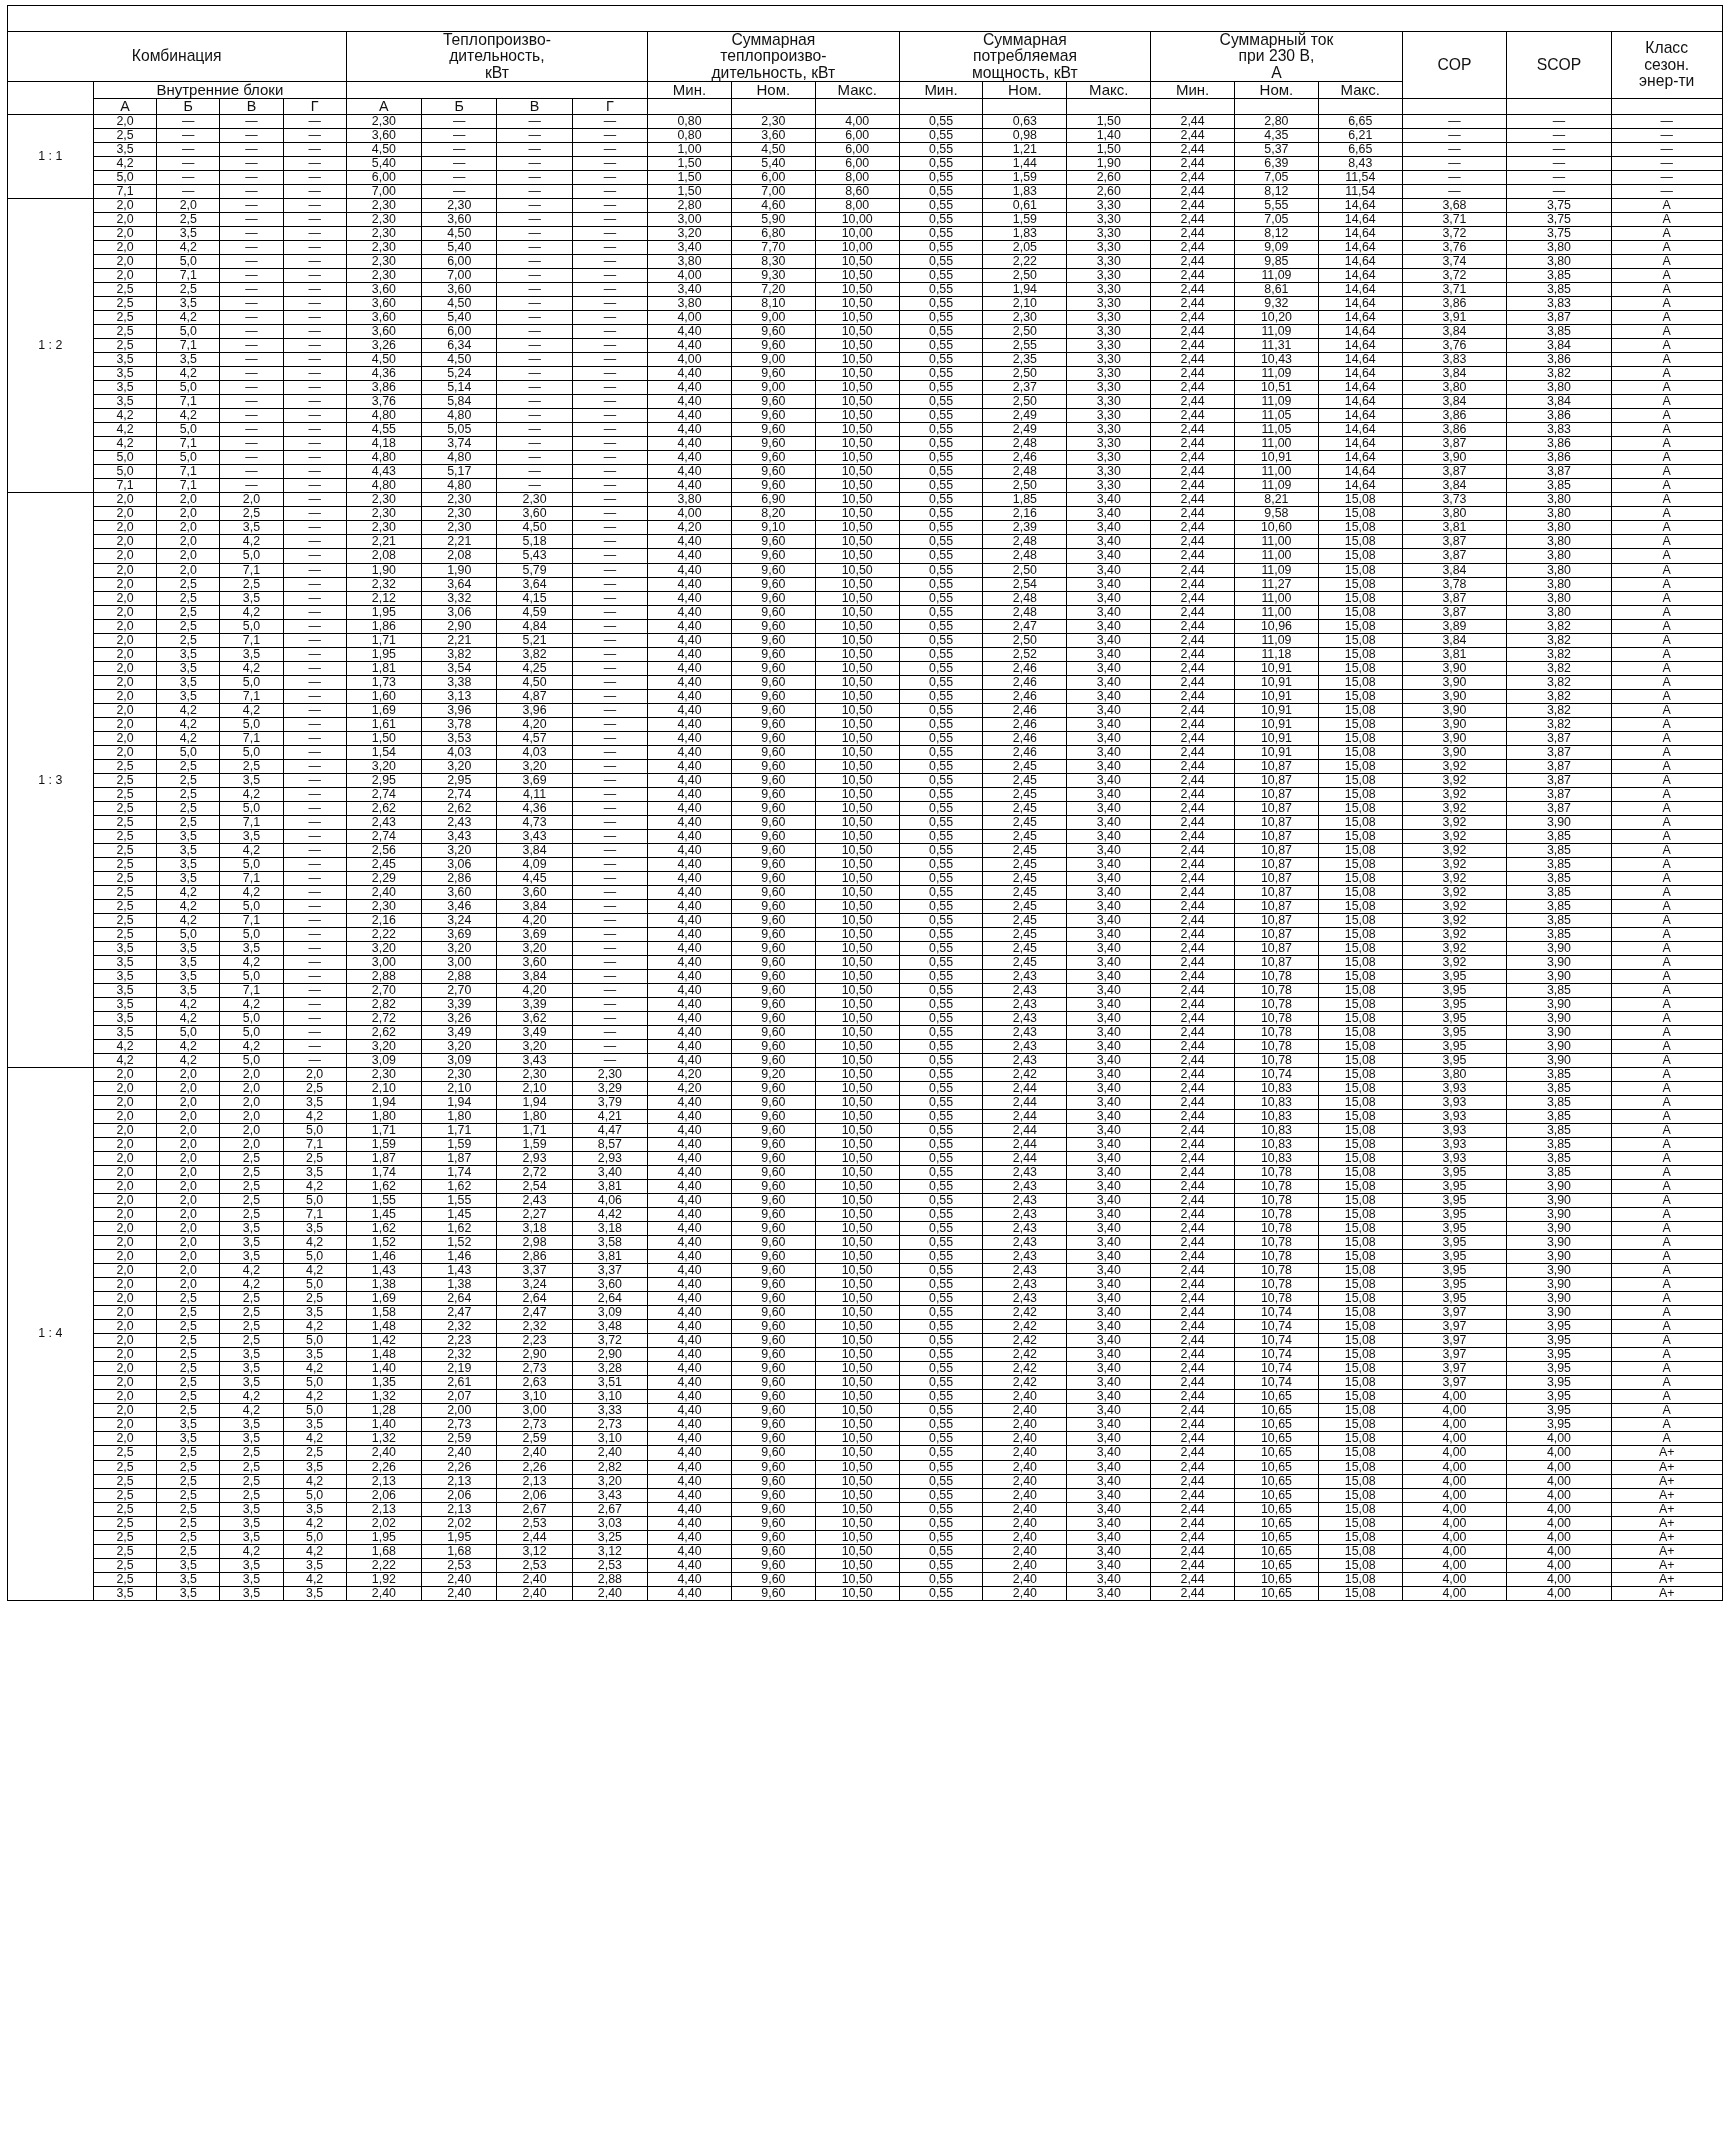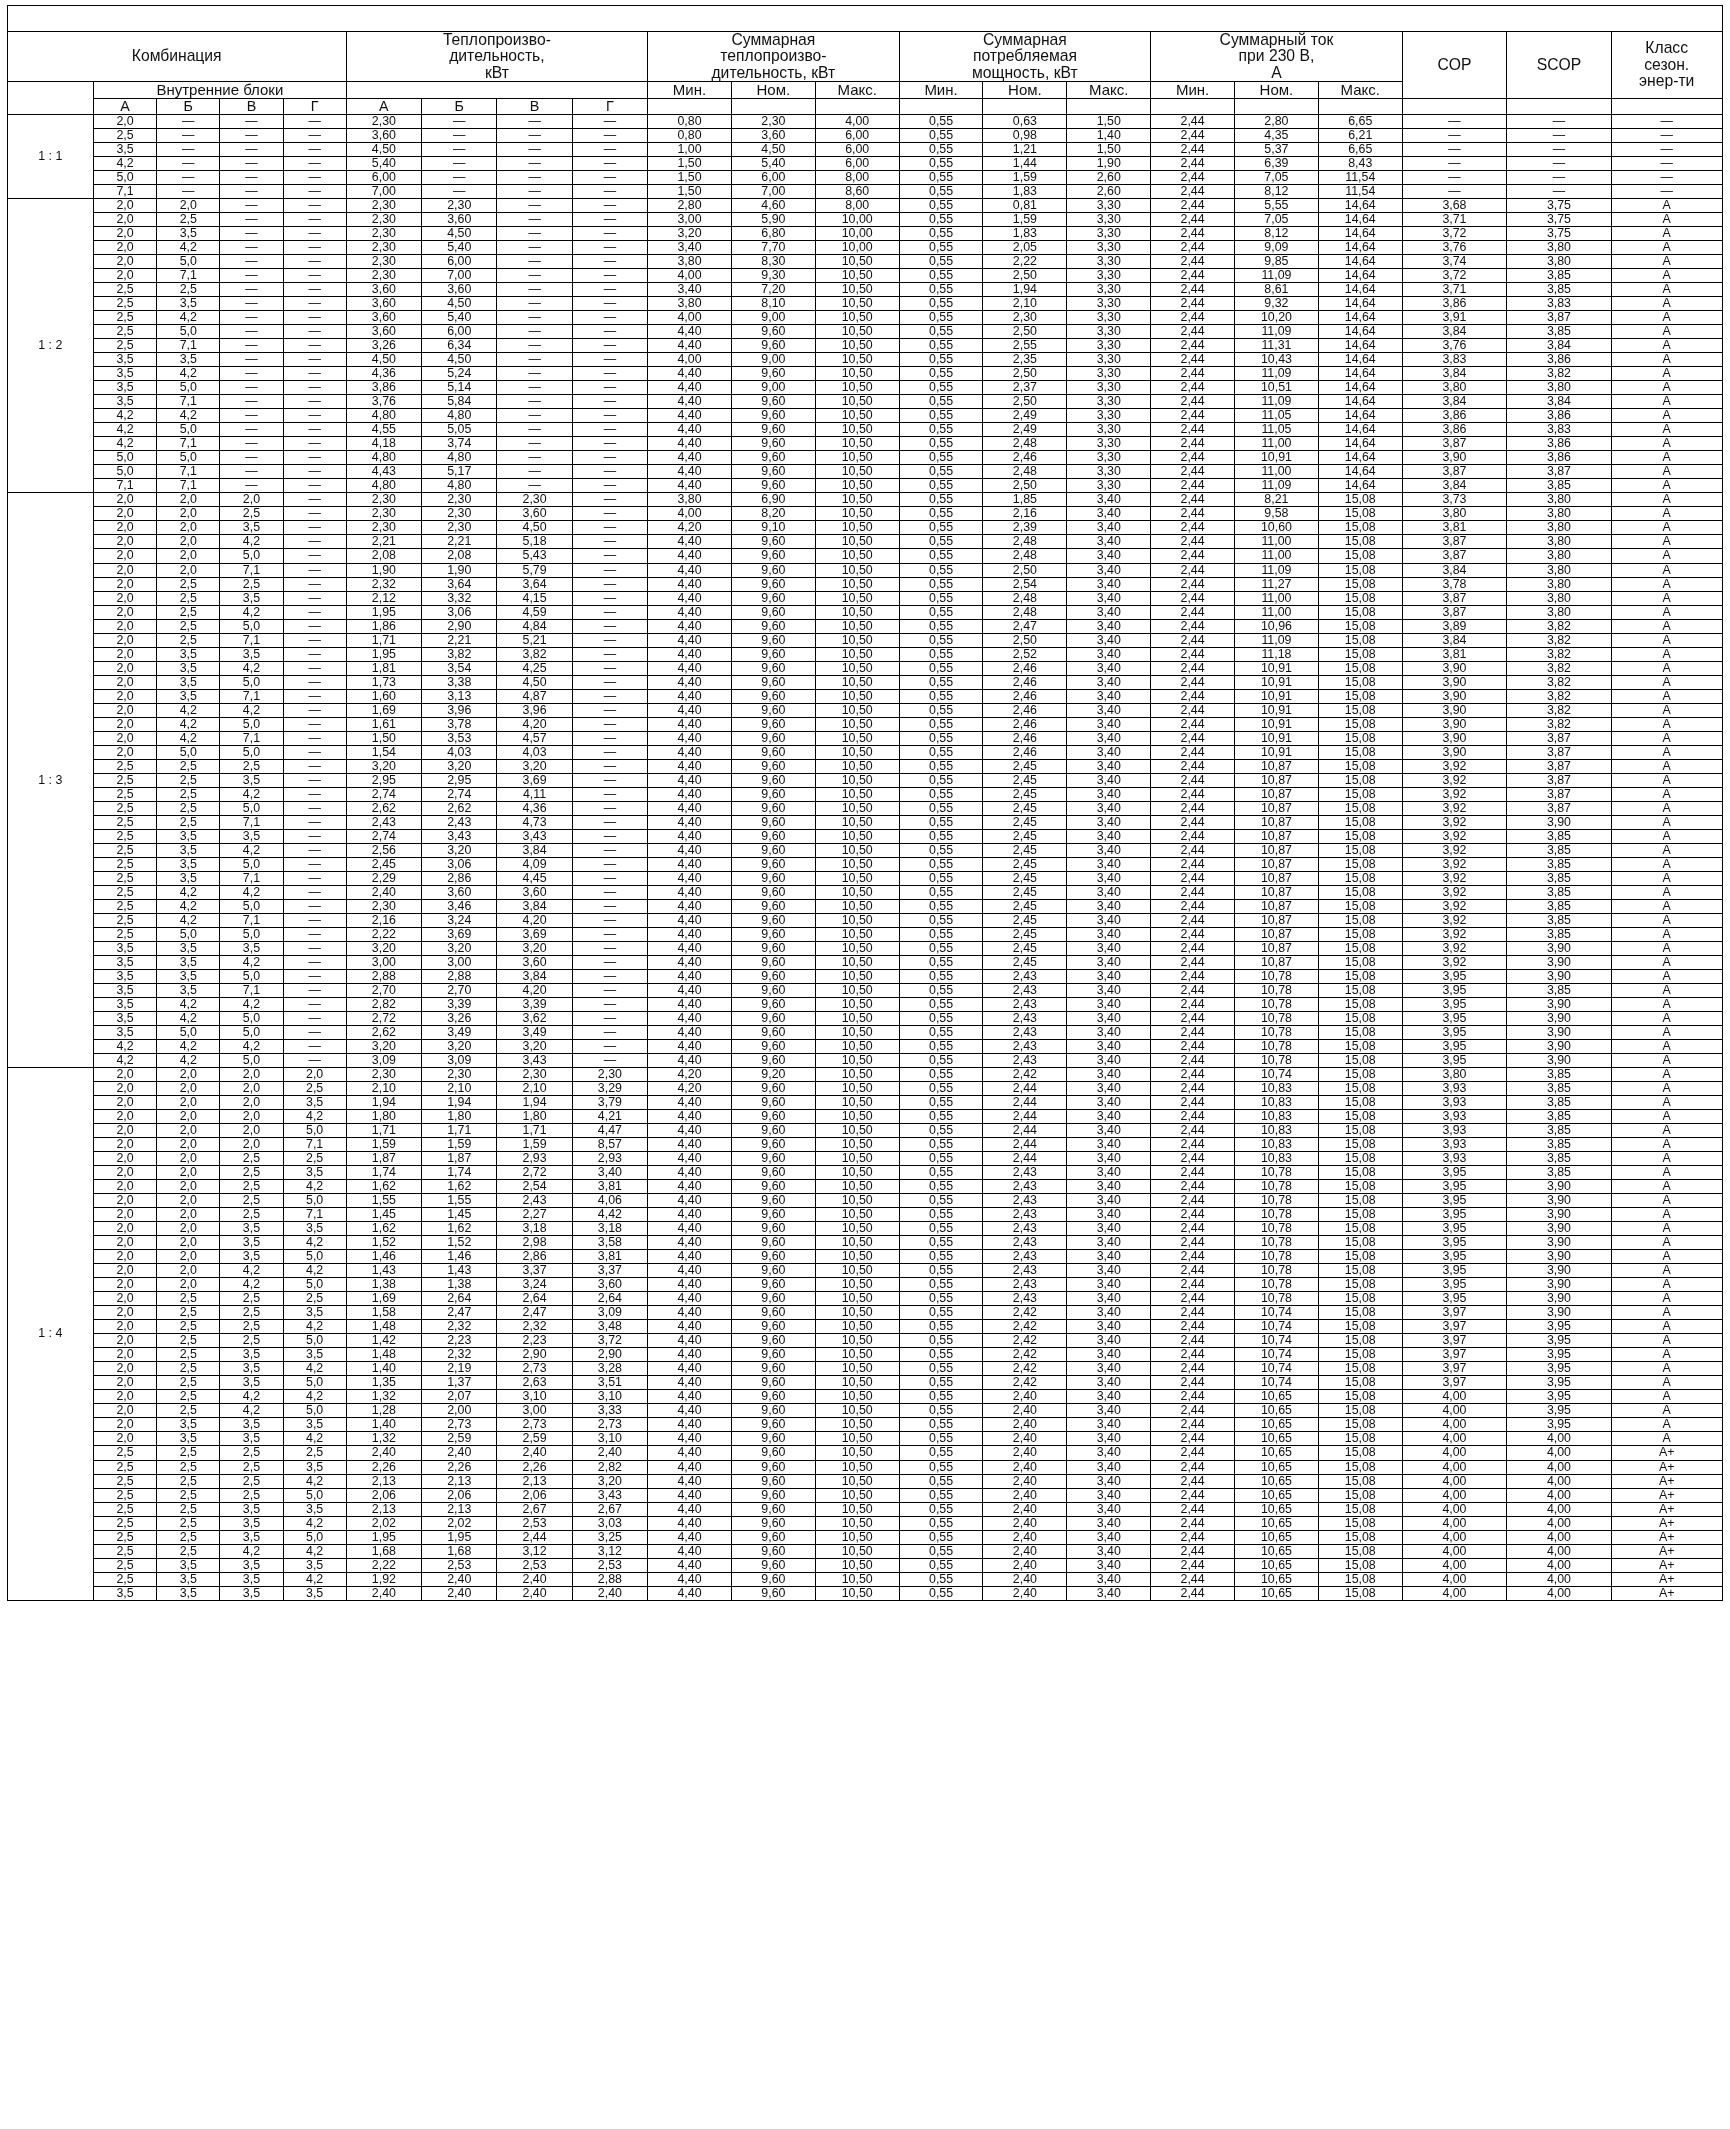--- a/index.html
+++ b/index.html
@@ -318,21 +318,21 @@
           <td>—</td>
           <td>—</td>
           <td>2,30</td>
           <td>2,30</td>
           <td>—</td>
           <td>—</td>
           <td>2,80</td>
           <td>4,60</td>
           <td>8,00</td>
           <td>0,55</td>
-          <td>0,81</td>
+          <td>0,61</td>
           <td>3,30</td>
           <td>2,44</td>
           <td>5,55</td>
           <td>14,64</td>
           <td>3,68</td>
           <td>3,75</td>
           <td>A</td>
         </tr>
         <tr class="data">
           <td>2,0</td>
@@ -2161,21 +2161,21 @@
           <td>3,97</td>
           <td>3,95</td>
           <td>A</td>
         </tr>
         <tr class="data">
           <td>2,0</td>
           <td>2,5</td>
           <td>3,5</td>
           <td>5,0</td>
           <td>1,35</td>
-          <td>1,37</td>
+          <td>2,61</td>
           <td>2,63</td>
           <td>3,51</td>
           <td>4,40</td>
           <td>9,60</td>
           <td>10,50</td>
           <td>0,55</td>
           <td>2,42</td>
           <td>3,40</td>
           <td>2,44</td>
           <td>10,74</td>

